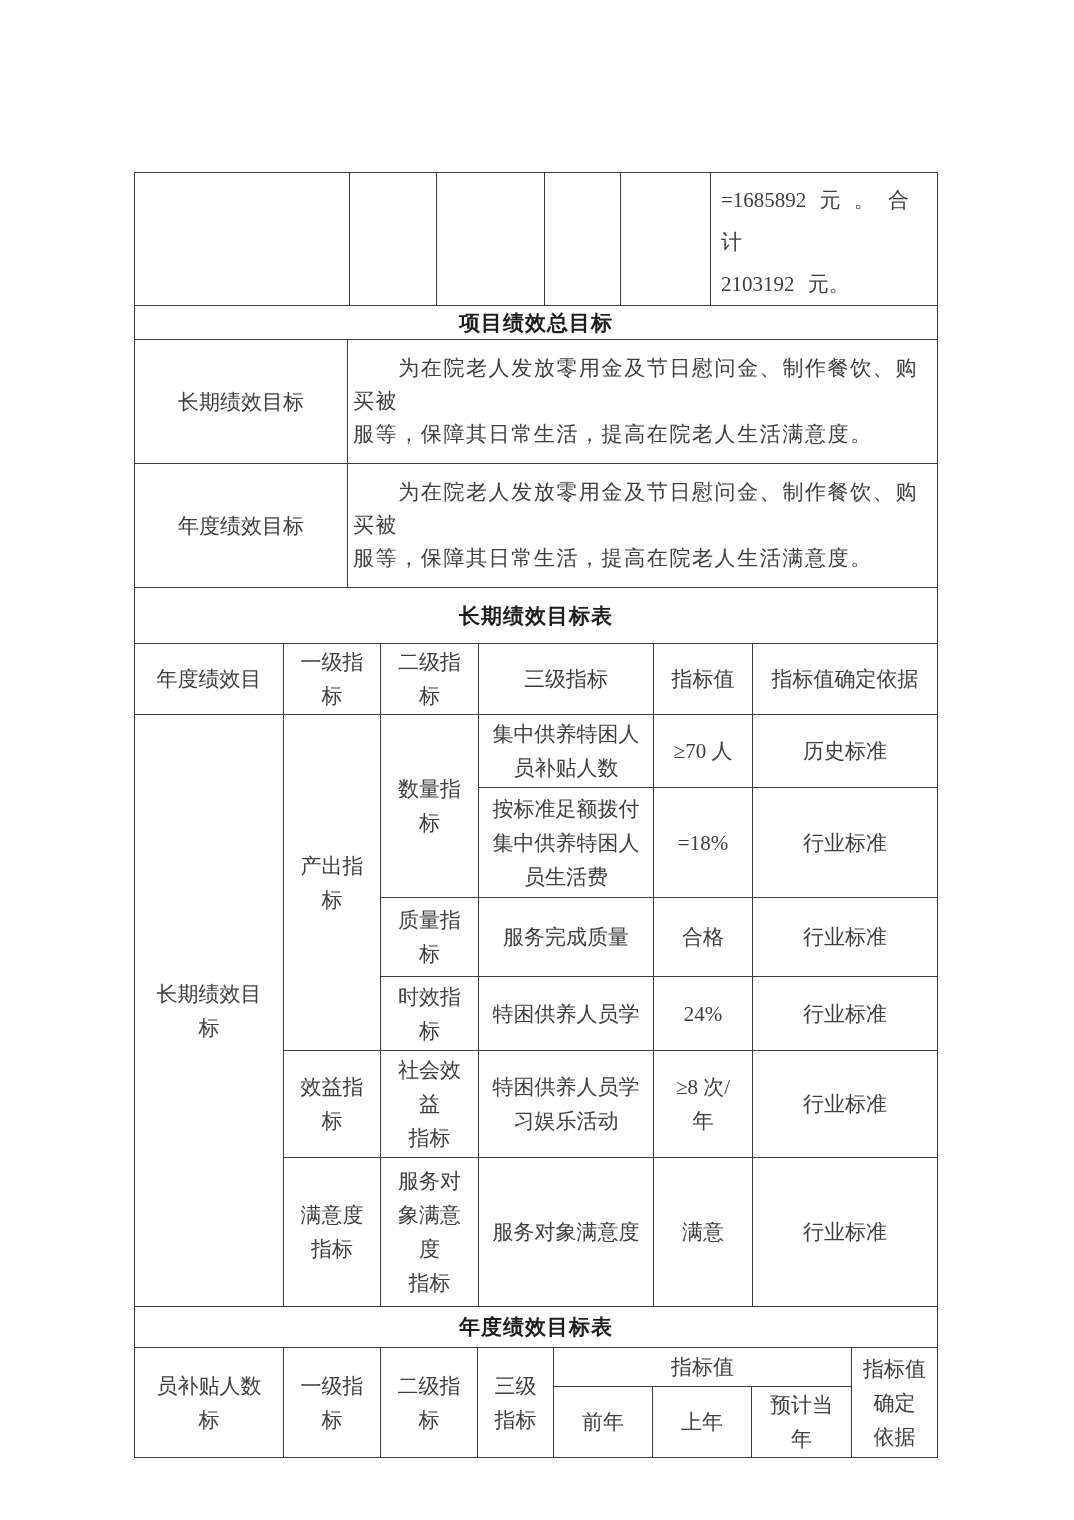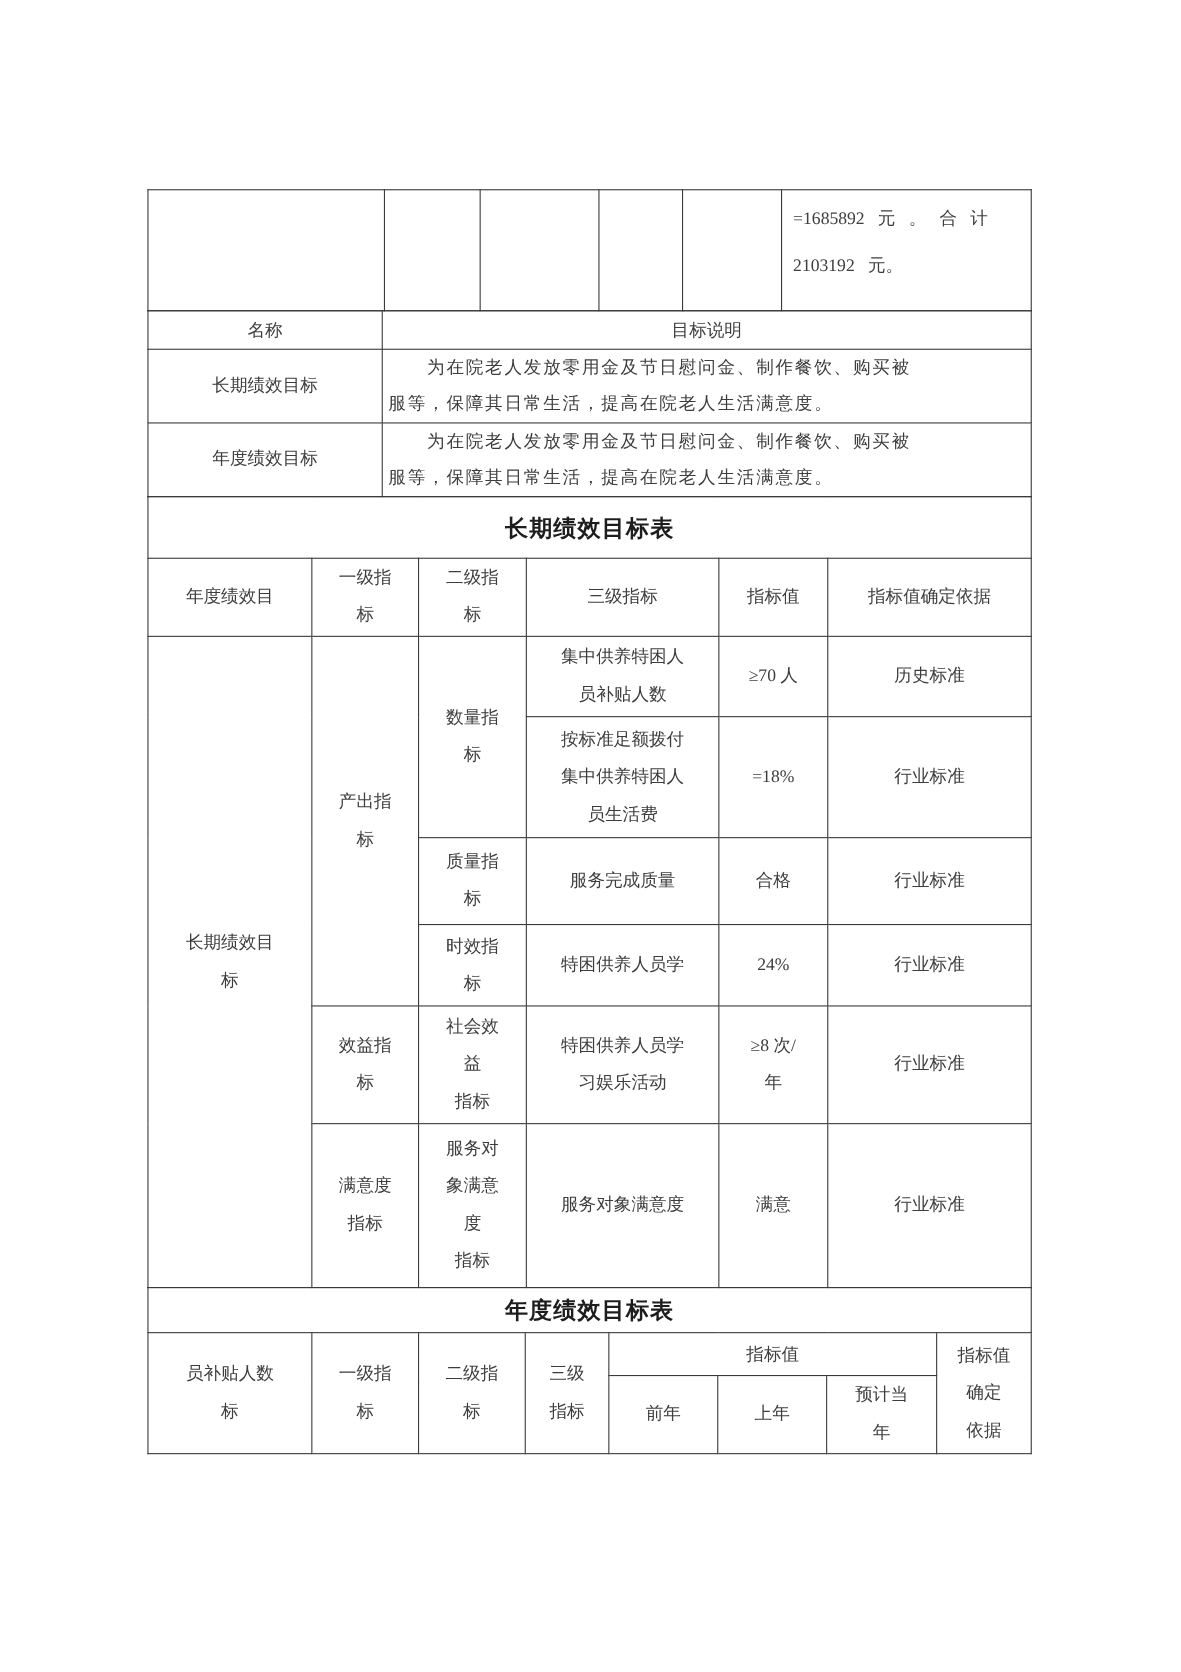--- a/index.html
+++ b/index.html
@@ -19,41 +19,41 @@
     width: 803px;
   }
   table.tbl {
     border-collapse: collapse;
     table-layout: fixed;
     width: 803px;
   }
   table.stack { margin-top: -1px; }
   .tbl td {
     border: 1px solid #3a3a3a;
-    font-size: 16px;
+    font-size: 21px;
     color: #3d3d3d;
     text-align: center;
     vertical-align: middle;
     padding: 0 4px;
     line-height: 34px;
     white-space: pre-line;
     overflow: hidden;
   }
   td.title-cell {
     font-weight: bold;
     font-size: 21px;
     color: #1d1d1d;
     letter-spacing: 1px;
     line-height: 26px;
   }
   td.desc-cell {
     text-align: left;
     line-height: 33px;
     letter-spacing: 1.6px;
-    padding: 0 5px;
+    padding: 12px 5px;
   }
   td.note-cell {
     text-align: left;
     vertical-align: top;
     line-height: 42px;
     padding: 6px 10px 0 10px;
     word-spacing: 8px;
   }
   td.tight { line-height: 33px; }
 </style>
@@ -84,23 +84,22 @@
       </tr>
     </tbody>
       </table>
 
     <table class="tbl stack">
       <colgroup>
         <col style="width:213px">
           <col style="width:590px">
       </colgroup>
       <tbody>
-      <tr style="height:35px">
-        <td class="tight">名称</td>
-        <td class="tight">目标说明</td>
+          <tr style="height:34px">
+        <td colspan="2" class="title-cell">项目绩效总目标</td>
       </tr>
       <tr style="height:67px">
         <td>长期绩效目标</td>
         <td class="desc-cell">　　为在院老人发放零用金及节日慰问金、制作餐饮、购买被
 服等，保障其日常生活，提高在院老人生活满意度。</td>
       </tr>
       <tr style="height:66px">
         <td>年度绩效目标</td>
         <td class="desc-cell">　　为在院老人发放零用金及节日慰问金、制作餐饮、购买被
 服等，保障其日常生活，提高在院老人生活满意度。</td>

